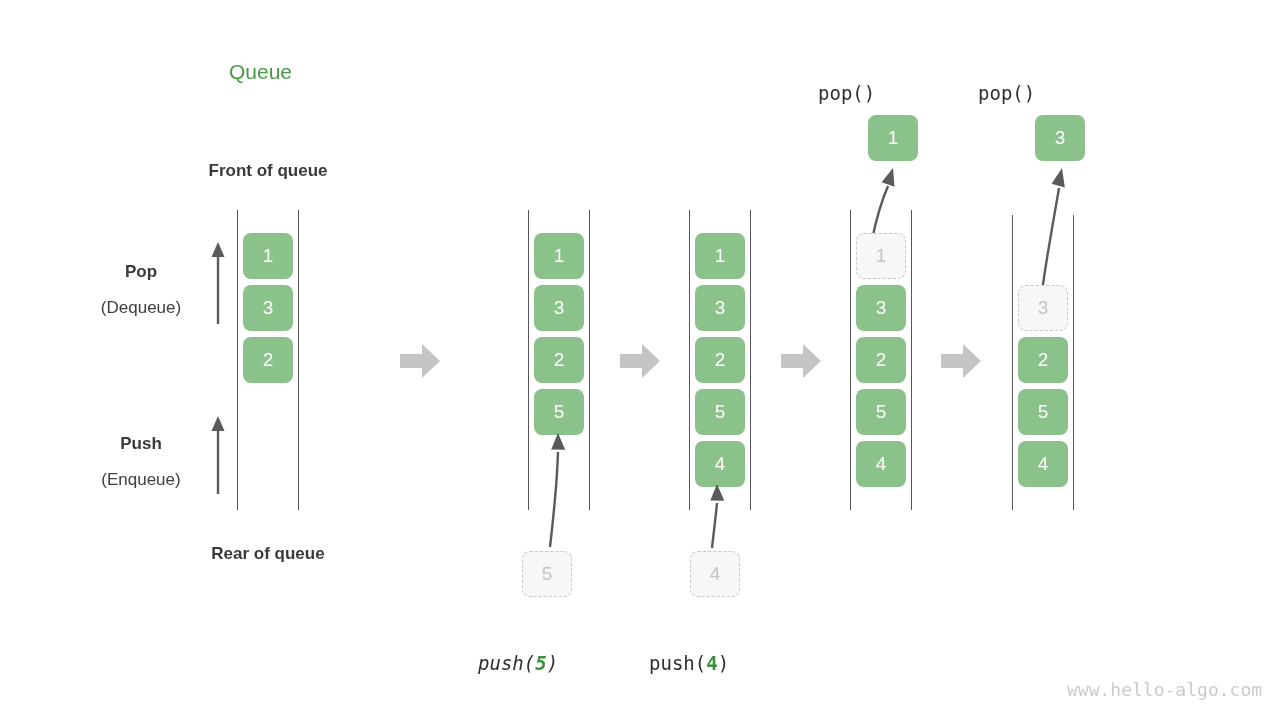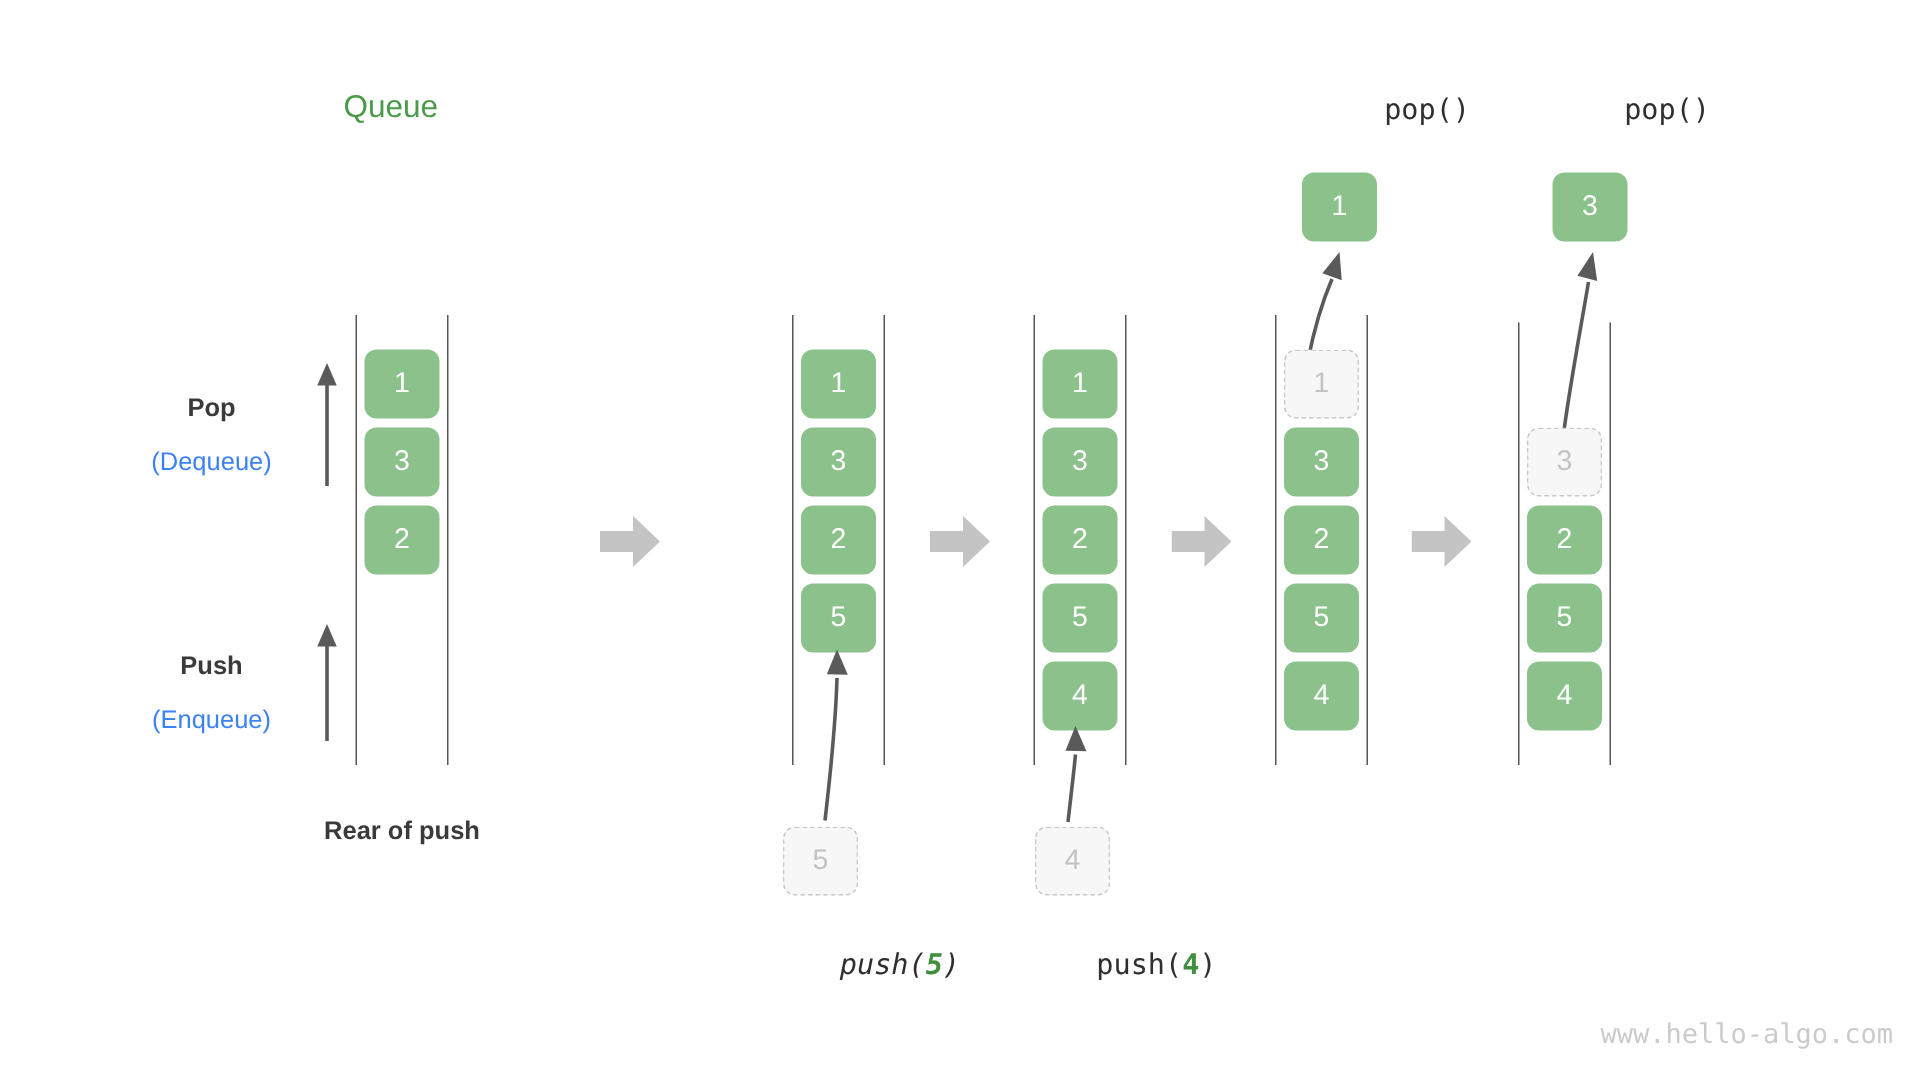--- a/index.html
+++ b/index.html
@@ -27,30 +27,31 @@
   .label-bold {
     font-size: 17px;
     font-weight: bold;
     color: #3a3a3a;
     white-space: nowrap;
     text-align: center;
   }
   .label-plain {
     font-size: 17px;
     font-weight: normal;
-    color: #3b82f6;
+    color: #404040;
     white-space: nowrap;
     text-align: center;
   }
   .mono-label {
     font-family: "DejaVu Sans Mono", monospace;
     font-size: 19px;
     color: #2f2f2f;
     white-space: nowrap;
-    text-align: right;
+    text-align: left;
+    margin-top: 20px;
   }
   .mono-label .arg {
     color: #3f8f3f;
     font-weight: bold;
   }
   .watermark {
     font-family: "DejaVu Sans Mono", monospace;
     font-size: 18px;
     color: #cbcbcb;
     white-space: nowrap;
@@ -95,22 +96,23 @@
 
   .curve-arrow { position: absolute; }
 </style>
 </head>
 <body>
 
 <div id="stage">
 
   <div class="abs title" style="left:229px; top:60px;">Queue</div>
 
-
-  <div class="abs label-bold" style="left:168px; top:544px; width:200px;">Rear of push</div>
+  <div class="abs label-bold" style="left:168px; top:161px; width:200px;">Front of queue</div>
+
+  <div class="abs label-bold" style="left:168px; top:544px; width:200px;">Rear of queue</div>
 
   <div class="abs label-bold" style="left:62px; top:262px; width:158px;">Pop</div>
   <div class="abs label-plain" style="left:62px; top:298px; width:158px;">(Dequeue)</div>
 
   <div class="abs label-bold" style="left:62px; top:434px; width:158px;">Push</div>
   <div class="abs label-plain" style="left:62px; top:470px; width:158px;">(Enqueue)</div>
 
   <svg class="side-arrow" style="left:206px; top:240px;" width="24" height="86" viewBox="0 0 24 86">
     <line x1="12" y1="84" x2="12" y2="14" stroke="#5a5a5a" stroke-width="2.4"></line>
     <polygon points="12,2 5.5,17 18.5,17" fill="#5a5a5a"></polygon>

